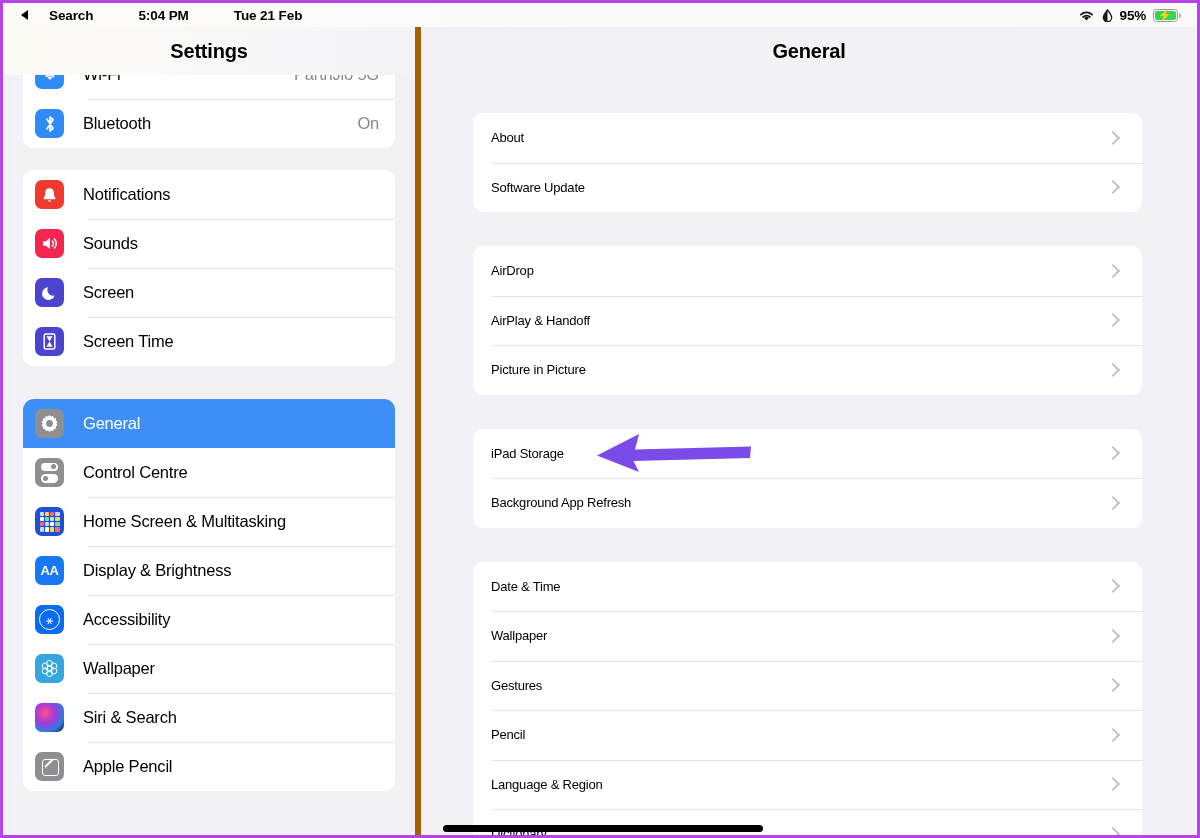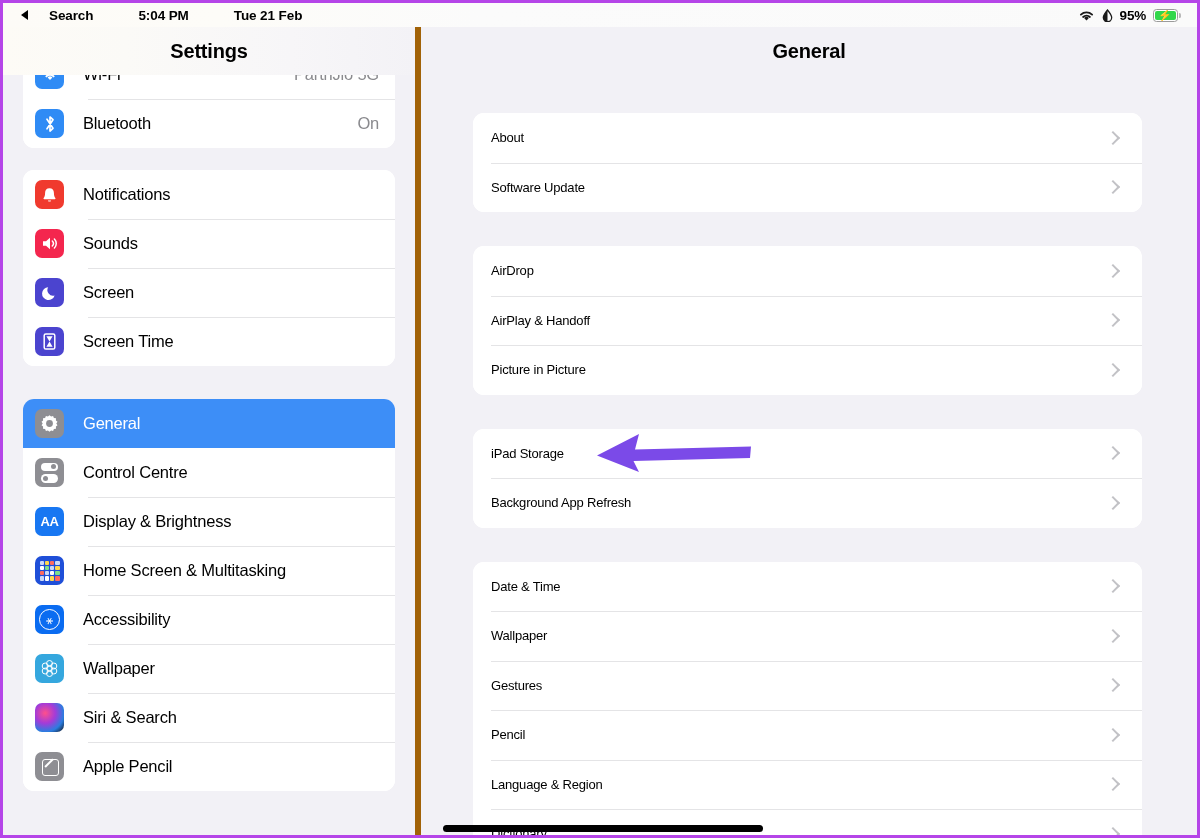--- a/index.html
+++ b/index.html
@@ -465,27 +465,20 @@
             <span class="sb-icon ic-cc">
               <span class="cc-art">
                 <span class="cc-pill"></span>
                 <span class="cc-pill low"></span>
               </span>
             </span>
             <span class="sb-label">Control Centre</span>
             <span class="sb-value"></span>
           </div>
           <div class="sb-row">
-            <span class="sb-icon ic-disp">
-              <span class="glyph-sm">AA</span>
-            </span>
-            <span class="sb-label">Display &amp; Brightness</span>
-            <span class="sb-value"></span>
-          </div>
-          <div class="sb-row">
             <span class="sb-icon ic-home">
               <span class="hs-grid">
                 <i class="c5"></i>
                   <i class="c1"></i>
                   <i class="c2"></i>
                   <i class="c5"></i>
                 <i class="c4"></i>
                   <i class="c3"></i>
                   <i class="c5"></i>
                   <i class="c1"></i>
@@ -496,20 +489,27 @@
                 <i class="c5"></i>
                   <i class="c4"></i>
                   <i class="c1"></i>
                   <i class="c2"></i>
               </span>
             </span>
             <span class="sb-label">Home Screen &amp; Multitasking</span>
             <span class="sb-value"></span>
           </div>
           <div class="sb-row">
+            <span class="sb-icon ic-disp">
+              <span class="glyph-sm">AA</span>
+            </span>
+            <span class="sb-label">Display &amp; Brightness</span>
+            <span class="sb-value"></span>
+          </div>
+          <div class="sb-row">
             <span class="sb-icon ic-acc">
               <span class="acc-art">
                   <span>⚹</span>
                 </span>
             </span>
             <span class="sb-label">Accessibility</span>
             <span class="sb-value"></span>
           </div>
           <div class="sb-row">
             <span class="sb-icon ic-wall">

